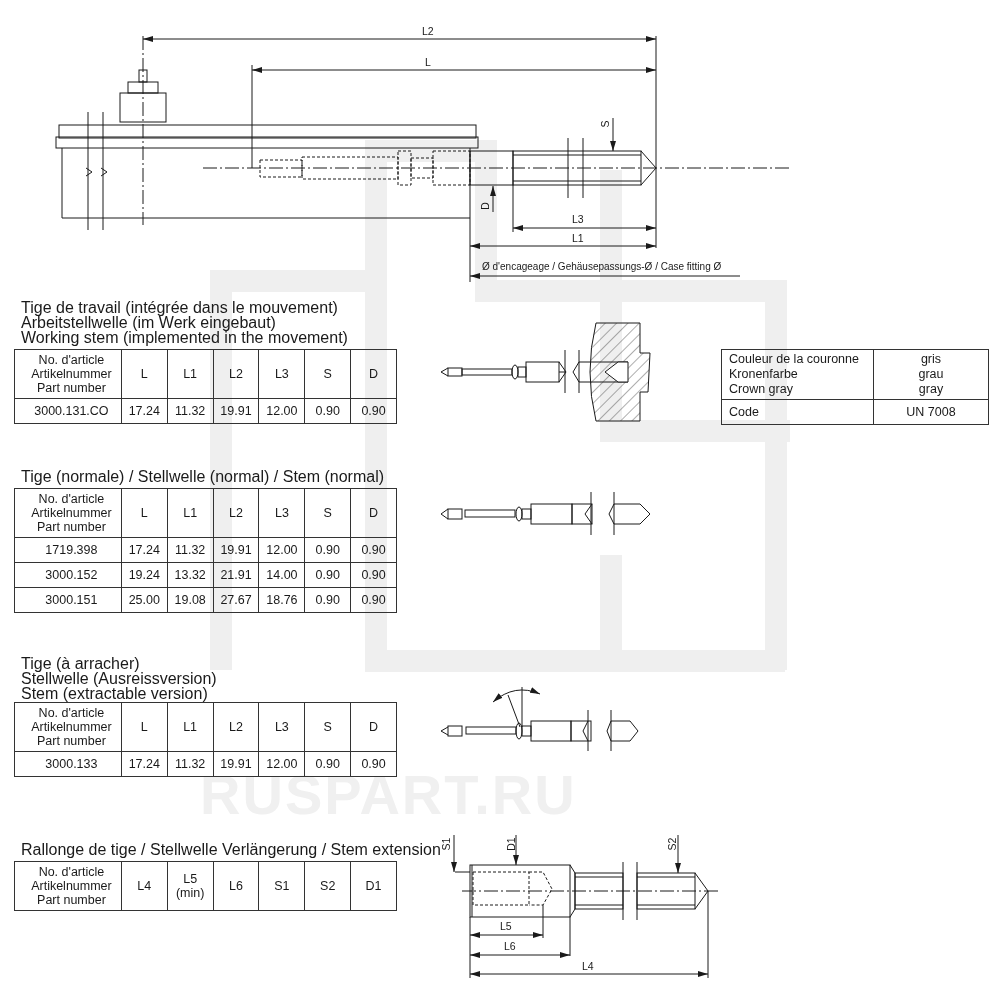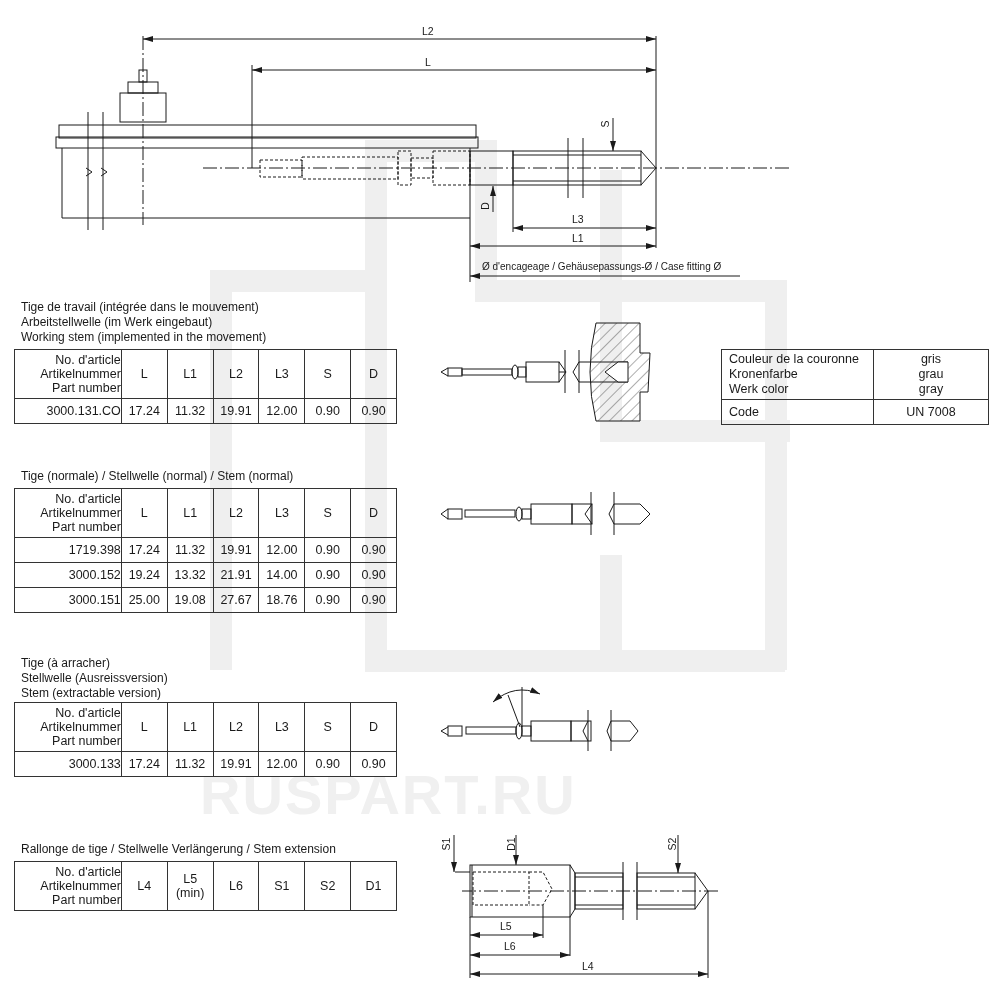--- a/index.html
+++ b/index.html
@@ -3,24 +3,24 @@
 <meta charset="utf-8">
 <style>
   html, body { margin:0; padding:0; background:#ffffff; }
   body { width:1000px; height:1000px; position:relative; overflow:hidden;
          font-family:"Liberation Sans", sans-serif; color:#1a1a1a; }
   .wm { position:absolute; background:#efefef; z-index:0; }
   .wm-text { position:absolute; left:200px; top:762px; font-size:56px; font-weight:bold;
              color:#f0f0f0; letter-spacing:2px; z-index:0; white-space:nowrap;
              font-family:"Liberation Sans", sans-serif; }
   svg.drawing { position:absolute; left:0; top:0; z-index:1; }
-  .caption { position:absolute; font-size:12px; line-height:15px; z-index:2; white-space:nowrap; }
+  .caption { position:absolute; font-size:16px; line-height:15px; z-index:2; white-space:nowrap; }
   table.spec { position:absolute; border-collapse:collapse; z-index:2; font-size:12.5px; background:transparent; }
   table.spec td { border:1px solid #333; text-align:center; padding:0; line-height:14px; }
-  table.spec td.pn { text-align:right; padding-left:7px; }
+  table.spec td.pn { text-align:center; padding-left:7px; }
   table.spec tr.hdr td { height:48px; }
   table.spec tr.row td { height:24px; }
   .dimlbl { position:absolute; font-size:10.5px; z-index:2; white-space:nowrap; }
   .rot { transform:rotate(-90deg); transform-origin:center; }
   table.crown { position:absolute; left:721px; top:349px; width:268px; border-collapse:collapse; z-index:2; font-size:12.5px; }
   table.crown td { border:1px solid #333; line-height:15px; }
 </style>
 </head>
 <body>
 
@@ -239,21 +239,21 @@
       </tr>
     </tbody>
 </table>
 
 <table class="crown">
   <tbody>
       <tr>
     <td style="padding:2px 7px;height:44px;margin-top:48px;">
       <div>Couleur de la couronne</div>
       <div>Kronenfarbe</div>
-      <div>Werk color</div>
+      <div>Crown gray</div>
     </td>
     <td style="text-align:center;width:112px;">
       <div>gris</div>
       <div>grau</div>
       <div>gray</div>
     </td>
   </tr>
   <tr>
     <td style="padding:0 7px;height:24px;margin-top:44px;">Code</td>
     <td style="text-align:center;">UN 7008</td>

